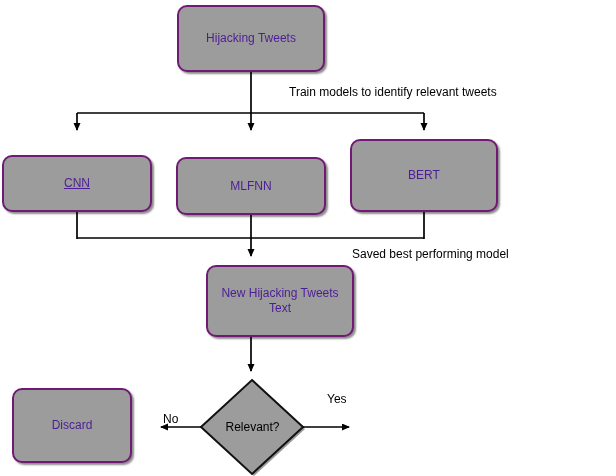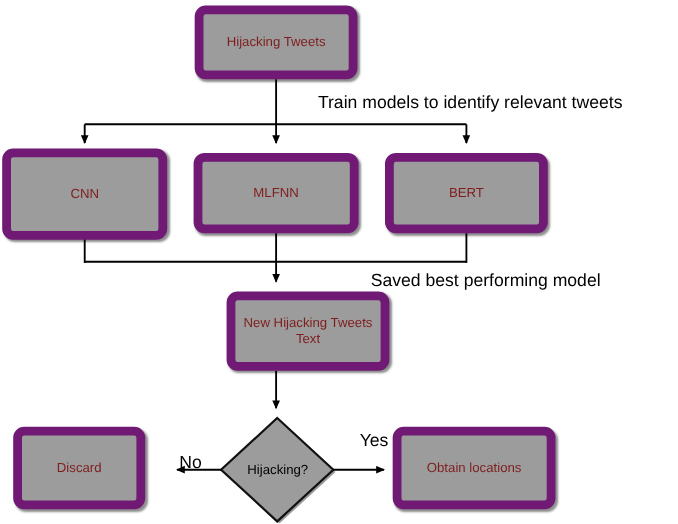--- a/index.html
+++ b/index.html
@@ -19,56 +19,56 @@
     position: absolute;
     left: 0;
     top: 0;
     width: 616px;
     height: 476px;
   }
   .node {
     position: absolute;
     box-sizing: border-box;
     background: #9c9c9c;
-    border: 8px solid #701a75;
+    border: 2px solid #701a75;
     border-radius: 10px;
     box-shadow: 2px 2px 2px rgba(0,0,0,0.45);
     display: flex;
     align-items: center;
     justify-content: center;
     text-align: center;
     font-size: 12px;
-    color: #7f1d1d;
+    color: #4c1d95;
     line-height: 1.25;
     padding: 2px 6px;
   }
   .node-hijacking { left: 177px; top: 5px;   width: 148px; height: 67px; }
-  .node-cnn       { left: 2px;   top: 135px; width: 150px; height: 83px; }
-  .node-mlfnn     { left: 176px; top: 139px; width: 150px; height: 73px; }
+  .node-cnn       { left: 2px;   top: 155px; width: 150px; height: 57px; text-decoration: underline; }
+  .node-mlfnn     { left: 176px; top: 157px; width: 150px; height: 58px; }
   .node-bert      { left: 350px; top: 139px; width: 148px; height: 73px; }
   .node-newtweets { left: 177px; top: 265px; width: 148px; height: 72px; margin-left: 29px; }
   .node-discard   { left: 12px;  top: 388px; width: 120px; height: 75px; }
   .node-obtain    { left: 357px; top: 388px; width: 148px; height: 75px; }
   .diamond-label {
     position: absolute;
     left: 202px;
     top: 420px;
     width: 101px;
     text-align: center;
     font-size: 12px;
     color: #000000;
   }
   .edge-label {
     position: absolute;
-    font-size: 16px;
+    font-size: 12px;
     color: #000000;
     white-space: nowrap;
   }
   .label-train  { left: 289px; top: 85px; }
-  .label-saved  { left: 337px; top: 247px; }
+  .label-saved  { left: 352px; top: 247px; }
   .label-obtain { left: 267px; top: 363px; }
   .label-no     { left: 163px; top: 396px; margin-top: 16px; }
   .label-yes    { left: 327px; top: 392px; }
 </style>
 </head>
 <body>
 
 <div class="canvas">
 
   <svg class="wires" viewBox="0 0 616 476" xmlns="http://www.w3.org/2000/svg">
@@ -102,23 +102,22 @@
   <div class="node node-cnn">CNN</div>
 
   <div class="node node-mlfnn">MLFNN</div>
 
   <div class="node node-bert">BERT</div>
 
   <div class="node node-newtweets">New Hijacking Tweets Text</div>
 
   <div class="node node-discard">Discard</div>
 
-  <div class="node node-obtain">Obtain locations</div>
 
-  <div class="diamond-label">Hijacking?</div>
+  <div class="diamond-label">Relevant?</div>
 
   <div class="edge-label label-train">Train models to identify relevant tweets</div>
 
   <div class="edge-label label-saved">Saved best performing model</div>
 
 
   <div class="edge-label label-no">No</div>
 
   <div class="edge-label label-yes">Yes</div>
 

